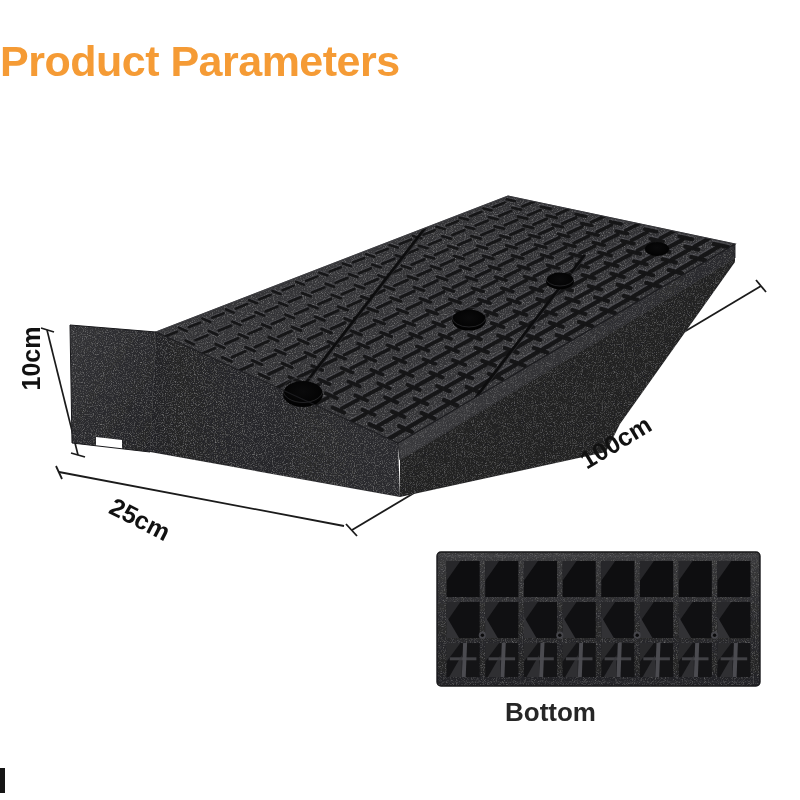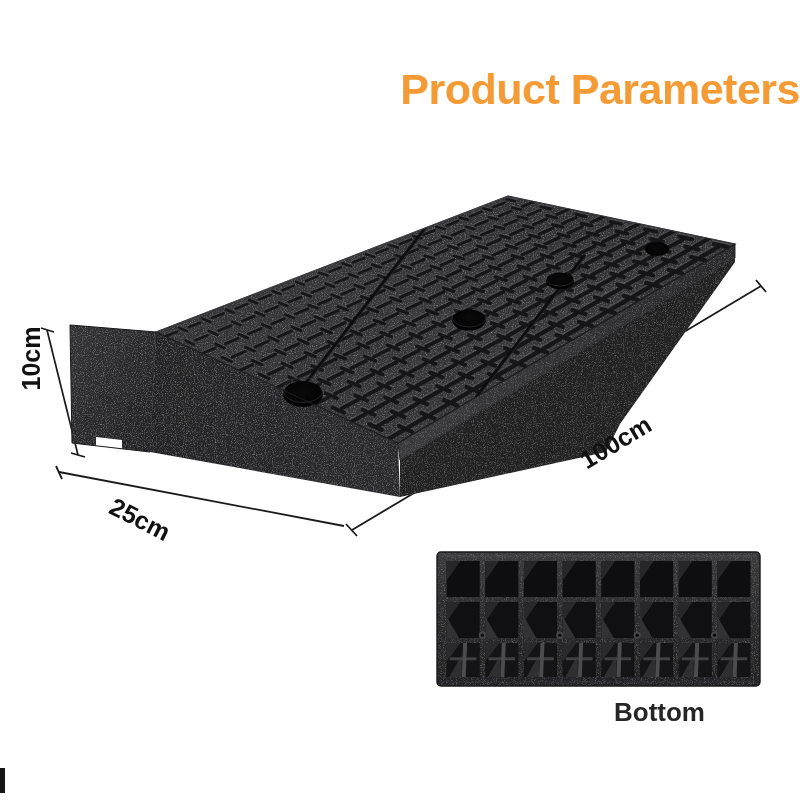--- a/index.html
+++ b/index.html
@@ -6,37 +6,37 @@
   html,body{margin:0;padding:0;background:#ffffff;}
   body{
     width:800px;height:800px;position:relative;overflow:hidden;
     font-family:"Liberation Sans","DejaVu Sans",sans-serif;
     background:#ffffff;
   }
   #stage{position:absolute;inset:0;width:800px;height:800px;}
 
   
   .title{
-    position:absolute;left:0;top:38px;width:800px;text-align:right;
+    position:absolute;left:0;top:38px;width:800px;text-align:left;
     font-size:43px;font-weight:bold;letter-spacing:-0.5px;
-    color:#f59b35;line-height:1.1;white-space:nowrap;margin-top:28px;
+    color:#f59b35;line-height:1.1;white-space:nowrap;
   }
 
   
   .dim{
     position:absolute;color:#111111;font-weight:bold;white-space:nowrap;
     font-size:25px;letter-spacing:0px;
   }
   .dim-10{left:-9px;top:344px;width:80px;text-align:center;
           transform:rotate(-90deg);transform-origin:50% 50%;}
   .dim-25{left:118px;top:492px;transform:rotate(27deg);transform-origin:0 0;}
   .dim-100{left:575px;top:450px;transform:rotate(-31deg);transform-origin:0 0;}
 
   .bottom-label{
-    position:absolute;left:505px;top:697px;width:200px;text-align:right;
+    position:absolute;left:505px;top:697px;width:200px;text-align:left;
     font-size:26px;font-weight:bold;color:#262626;white-space:nowrap;
   }
 
   
   .corner-tick{position:absolute;left:0px;top:768px;width:5px;height:25px;background:#151515;}
 
   svg.art{position:absolute;left:0;top:0;width:800px;height:800px;}
 </style>
 </head>
 <body>

